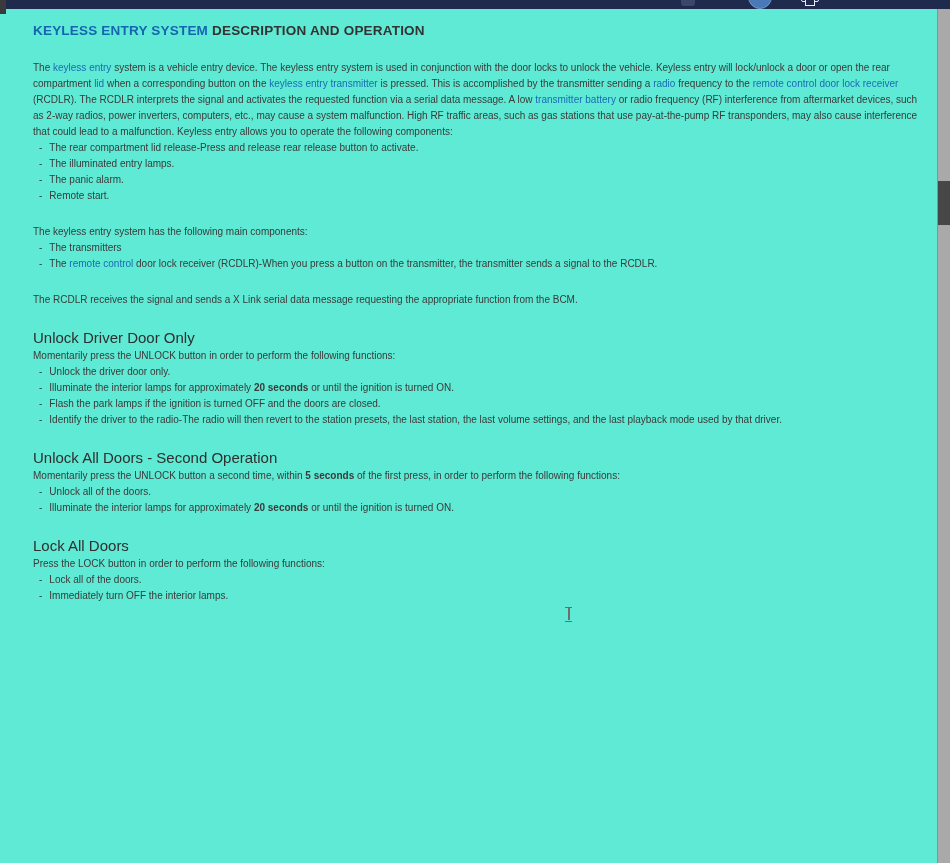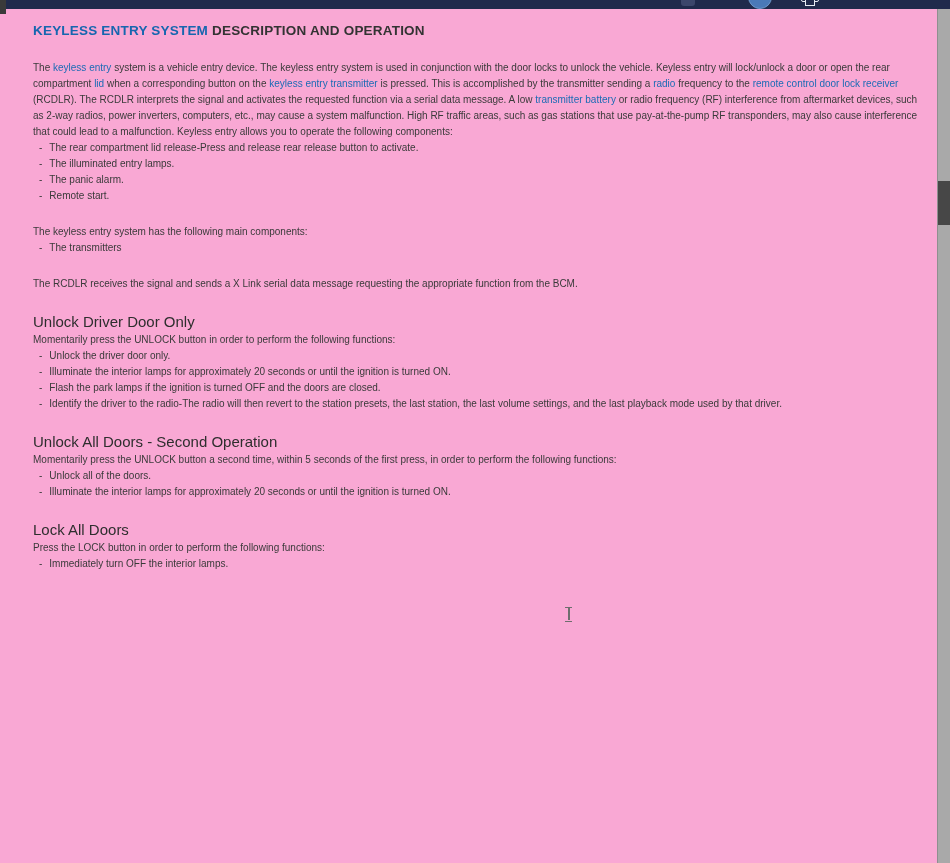--- a/index.html
+++ b/index.html
@@ -48,34 +48,34 @@
     border-left:1px solid #8f8f8f;
   }
   .scroll-thumb {
     position:absolute; top:172px; left:0; width:13px; height:44px;
     background:#474747;
   }
 
   
   .content {
     position:absolute; top:9px; left:0; right:13px; bottom:0;
-    background:#f9a8d4;
+    background:#5eead4;
     padding:14px 18px 0 33px;
   }
   .title-row {
     font-size:13.5px; font-weight:bold; color:#333333;
     letter-spacing:.2px; margin-bottom:21px; line-height:16px;
   }
   .t-link { color:#1666af; cursor:pointer; }
 
   .p, .li { font-size:10px; line-height:16px; color:#3a3a3a; }
   .h { font-size:15px; line-height:20px; font-weight:normal; color:#2e2e2e; }
   .spacer { height:20px; }
   a.link { color:#1b6bb5; text-decoration:none; cursor:pointer; }
-  .b { font-weight:normal; }
+  .b { font-weight:bold; }
   .li .dash { padding-left:6px; padding-right:7px; }
 
   
   .ibeam {
     position:absolute; left:564px; top:607px; width:9px; height:13px;
     pointer-events:none;
   }
   .ibeam::before {
     content:""; position:absolute; left:4px; top:0; width:1.5px; height:13px;
     background:#6e6e6e;
@@ -113,20 +113,21 @@
       <div>
         <div class="li"><span class="dash">-</span><span>The rear compartment lid release-Press and release rear release button to activate.</span></div>
         <div class="li"><span class="dash">-</span><span>The illuminated entry lamps.</span></div>
         <div class="li"><span class="dash">-</span><span>The panic alarm.</span></div>
         <div class="li"><span class="dash">-</span><span>Remote start.</span></div>
       </div>
       <div class="spacer"></div>
       <div class="p"><span>The keyless entry system has the following main components:</span></div>
       <div>
         <div class="li"><span class="dash">-</span><span>The transmitters</span></div>
+        <div class="li"><span class="dash">-</span><span>The </span><a class="link" href="#">remote control</a><span> door lock receiver (RCDLR)-When you press a button on the transmitter, the transmitter sends a signal to the RCDLR.</span></div>
       </div>
       <div class="spacer"></div>
       <div class="p"><span>The RCDLR receives the signal and sends a X Link serial data message requesting the appropriate function from the BCM.</span></div>
       <div class="spacer"></div>
       <div class="h">Unlock Driver Door Only</div>
       <div class="p"><span>Momentarily press the UNLOCK button in order to perform the following functions:</span></div>
       <div>
         <div class="li"><span class="dash">-</span><span>Unlock the driver door only.</span></div>
         <div class="li"><span class="dash">-</span><span>Illuminate the interior lamps for approximately </span><span class="b">20 seconds</span><span> or until the ignition is turned ON.</span></div>
         <div class="li"><span class="dash">-</span><span>Flash the park lamps if the ignition is turned OFF and the doors are closed.</span></div>
@@ -136,18 +137,19 @@
       <div class="h">Unlock All Doors - Second Operation</div>
       <div class="p"><span>Momentarily press the UNLOCK button a second time, within </span><span class="b">5 seconds</span><span> of the first press, in order to perform the following functions:</span></div>
       <div>
         <div class="li"><span class="dash">-</span><span>Unlock all of the doors.</span></div>
         <div class="li"><span class="dash">-</span><span>Illuminate the interior lamps for approximately </span><span class="b">20 seconds</span><span> or until the ignition is turned ON.</span></div>
       </div>
       <div class="spacer"></div>
       <div class="h">Lock All Doors</div>
       <div class="p"><span>Press the LOCK button in order to perform the following functions:</span></div>
       <div>
+        <div class="li"><span class="dash">-</span><span>Lock all of the doors.</span></div>
         <div class="li"><span class="dash">-</span><span>Immediately turn OFF the interior lamps.</span></div>
       </div>
     </div>
 </div>
 
 <div class="ibeam"></div>
 
 </body></html>

